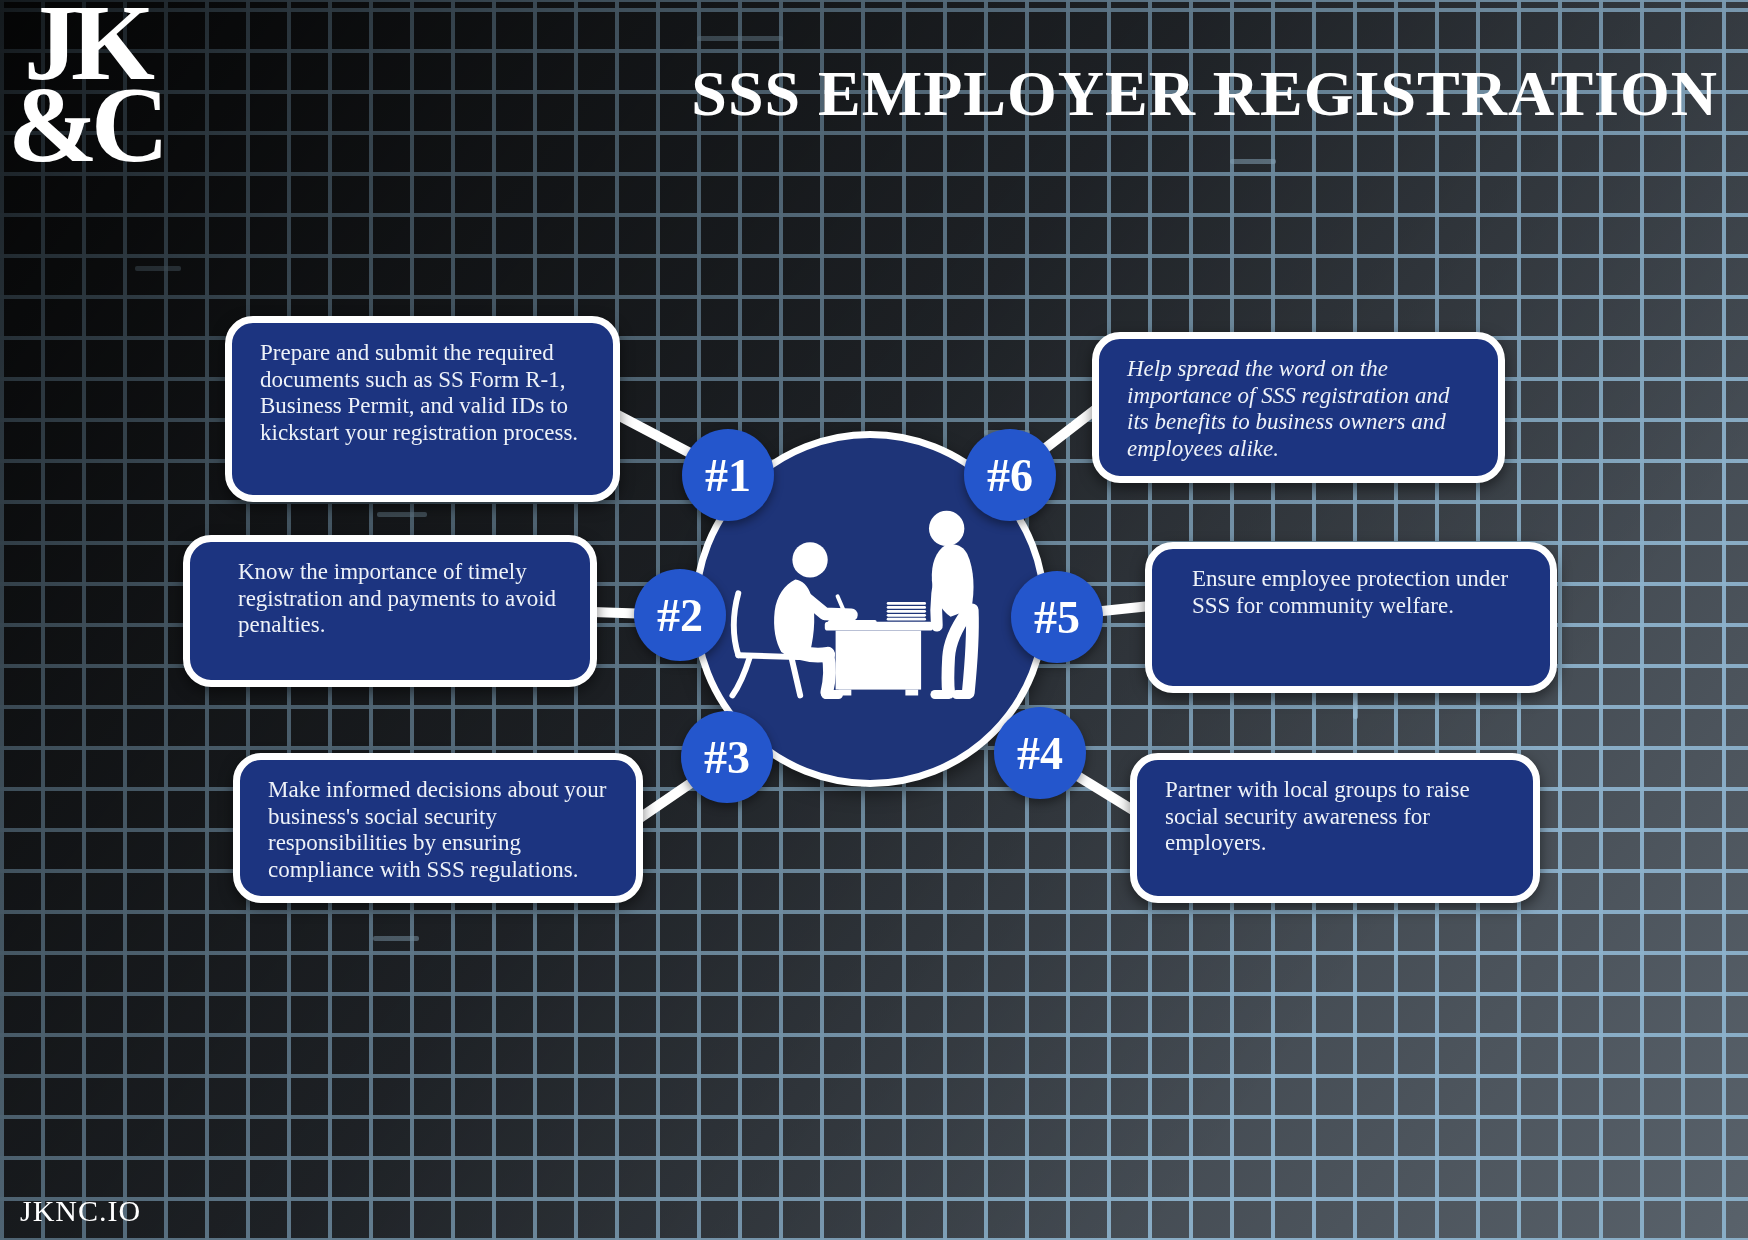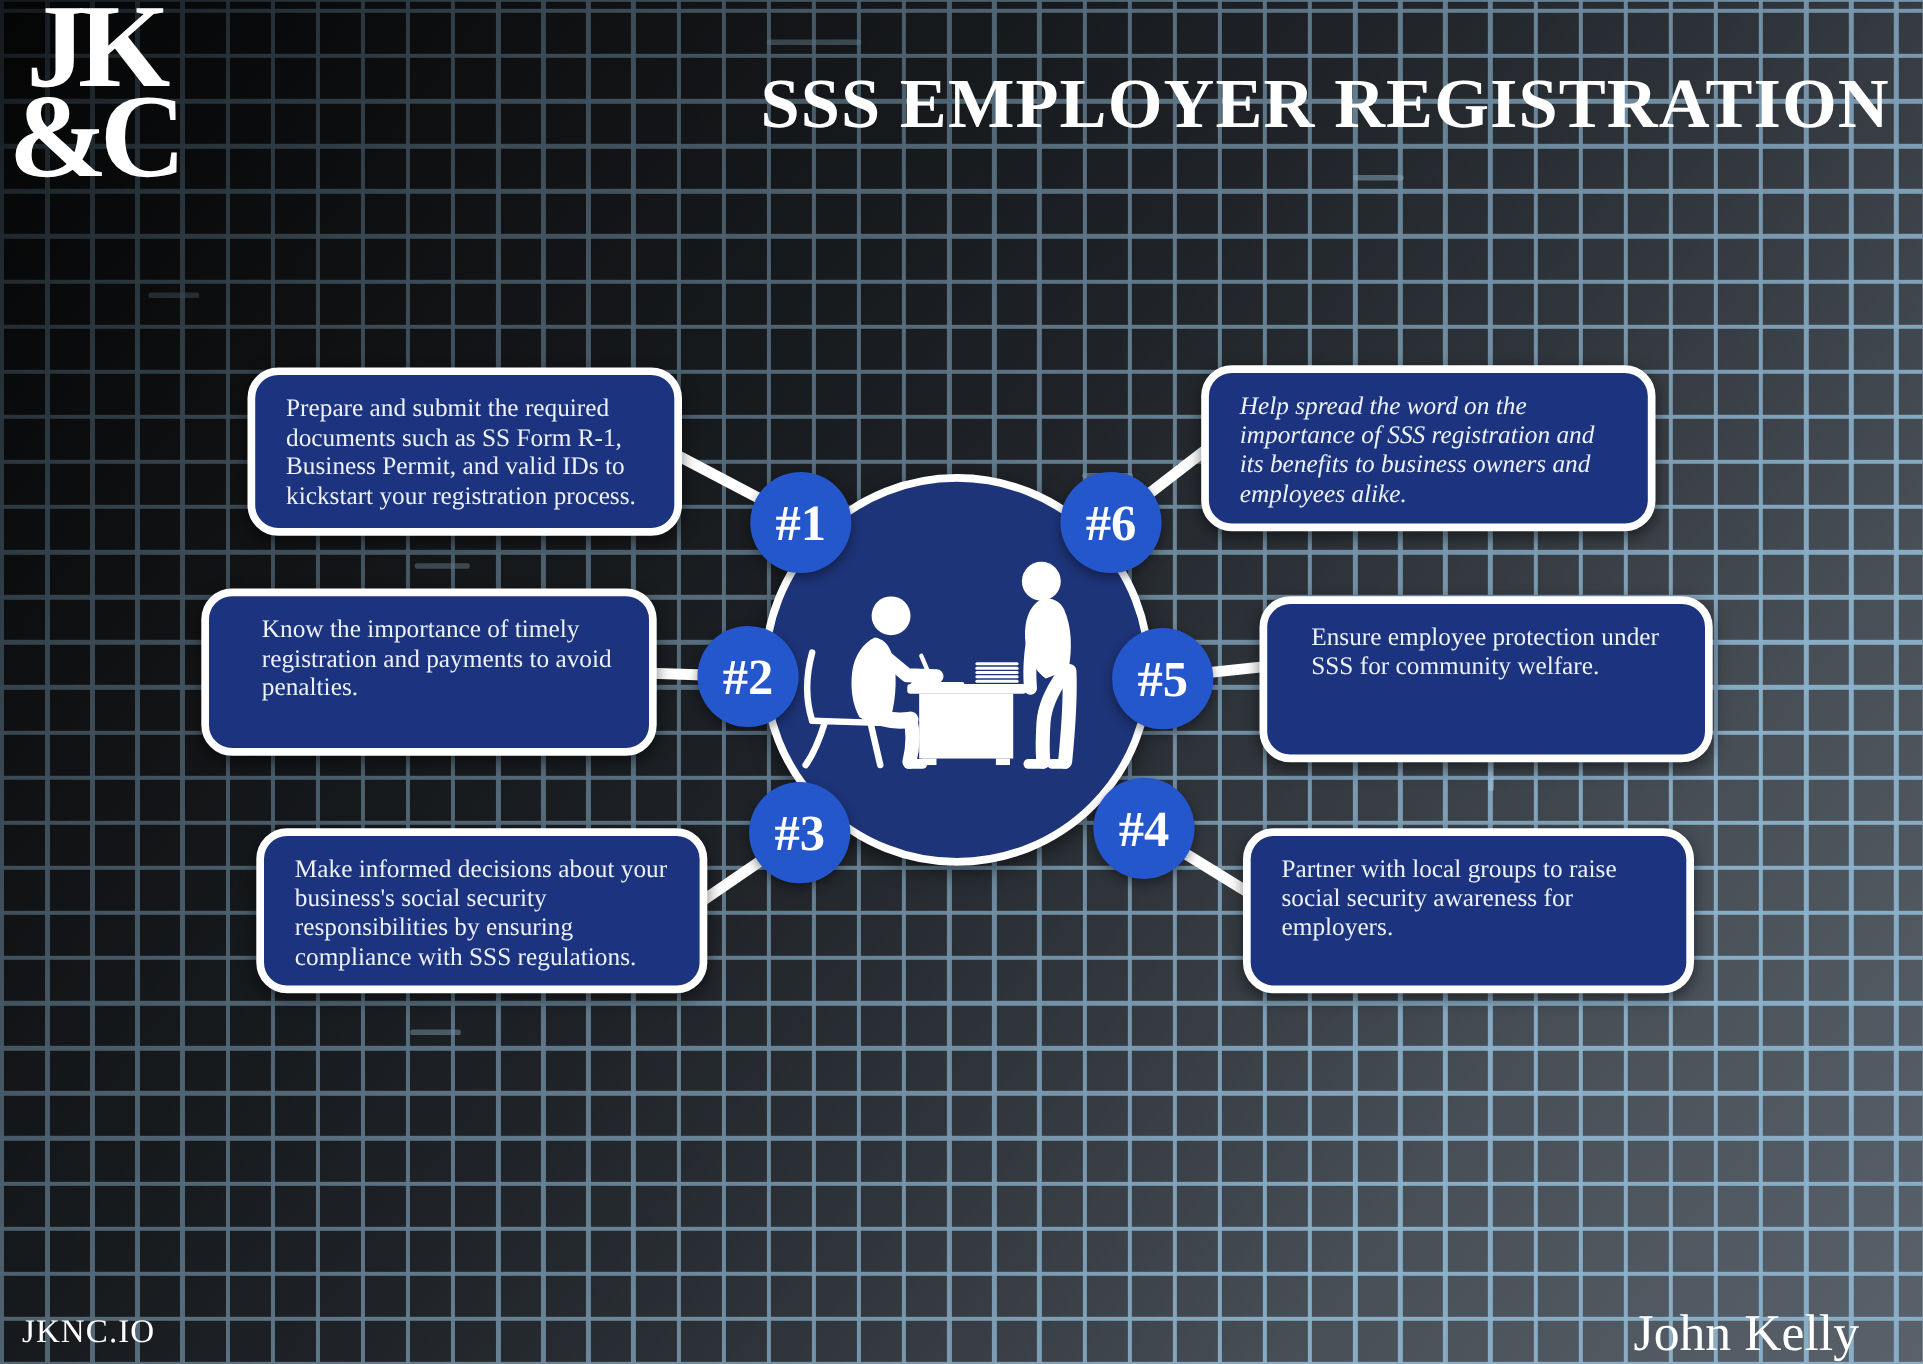--- a/index.html
+++ b/index.html
@@ -42,21 +42,21 @@
   }
   .brand-mark .l2{display:block;margin-left:-16px;}
 
   .step-box{
     position:absolute;z-index:3;box-sizing:border-box;
     background:var(--box-fill,#1c3480);
     border:7px solid #ffffff;border-radius:28px;
     color:#eef2f8;font-size:23px;line-height:26.5px;
     padding:17px 28px;box-shadow:0 5px 14px rgba(0,0,0,0.5);
   }
-  .box1{left:225px;top:334px;width:395px;height:153px;}
+  .box1{left:225px;top:316px;width:395px;height:186px;}
   .box2{left:183px;top:535px;width:414px;height:152px;padding-left:48px;}
   .box3{left:233px;top:753px;width:410px;height:150px;}
   .box6{left:1092px;top:332px;width:413px;height:151px;font-style:italic;}
   .box5{left:1145px;top:542px;width:412px;height:151px;padding-left:40px;}
   .box4{left:1130px;top:753px;width:410px;height:150px;}
 
   .center-circle{
     position:absolute;left:692px;top:431px;width:356px;height:356px;z-index:4;
     box-sizing:border-box;border-radius:50%;
     background:var(--circle-fill,#1e3478);
@@ -203,14 +203,13 @@
 <div class="badge badge5">
   <span>#5</span>
 </div>
 <div class="badge badge6">
   <span>#6</span>
 </div>
 
 <div class="site-url">JKNC.IO</div>
 
 <div class="company-logo">
-  <span class="l1">John Kelly</span>
 </div>
 
 </body></html>

